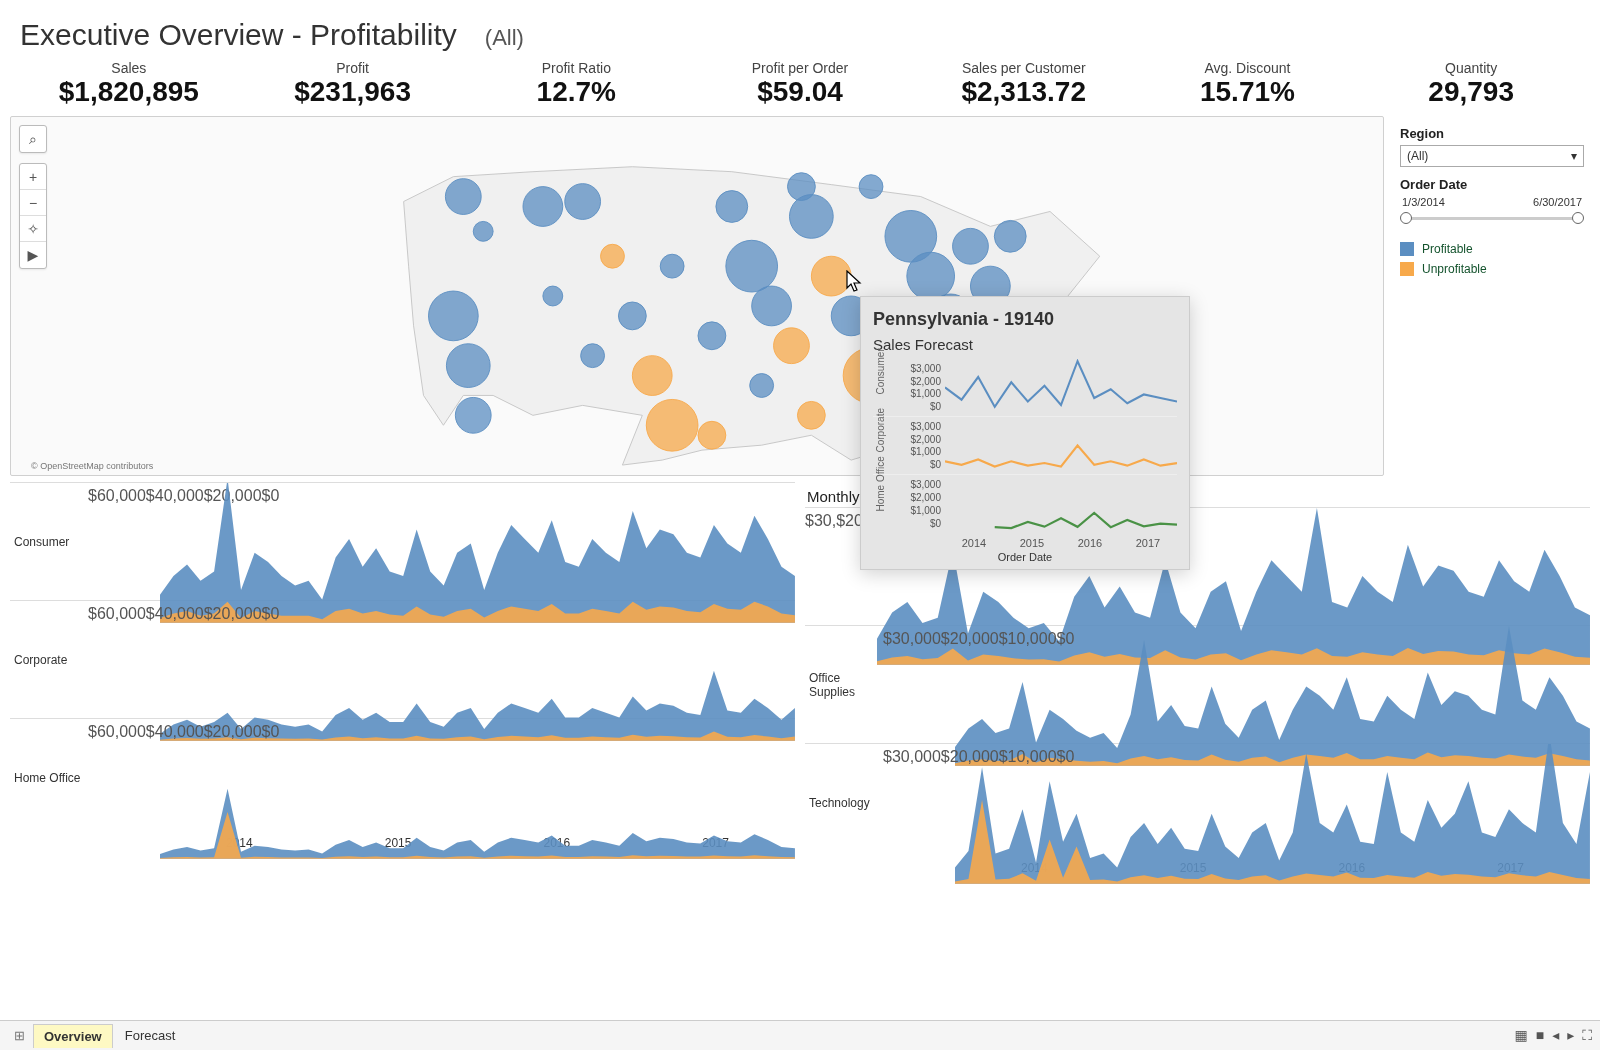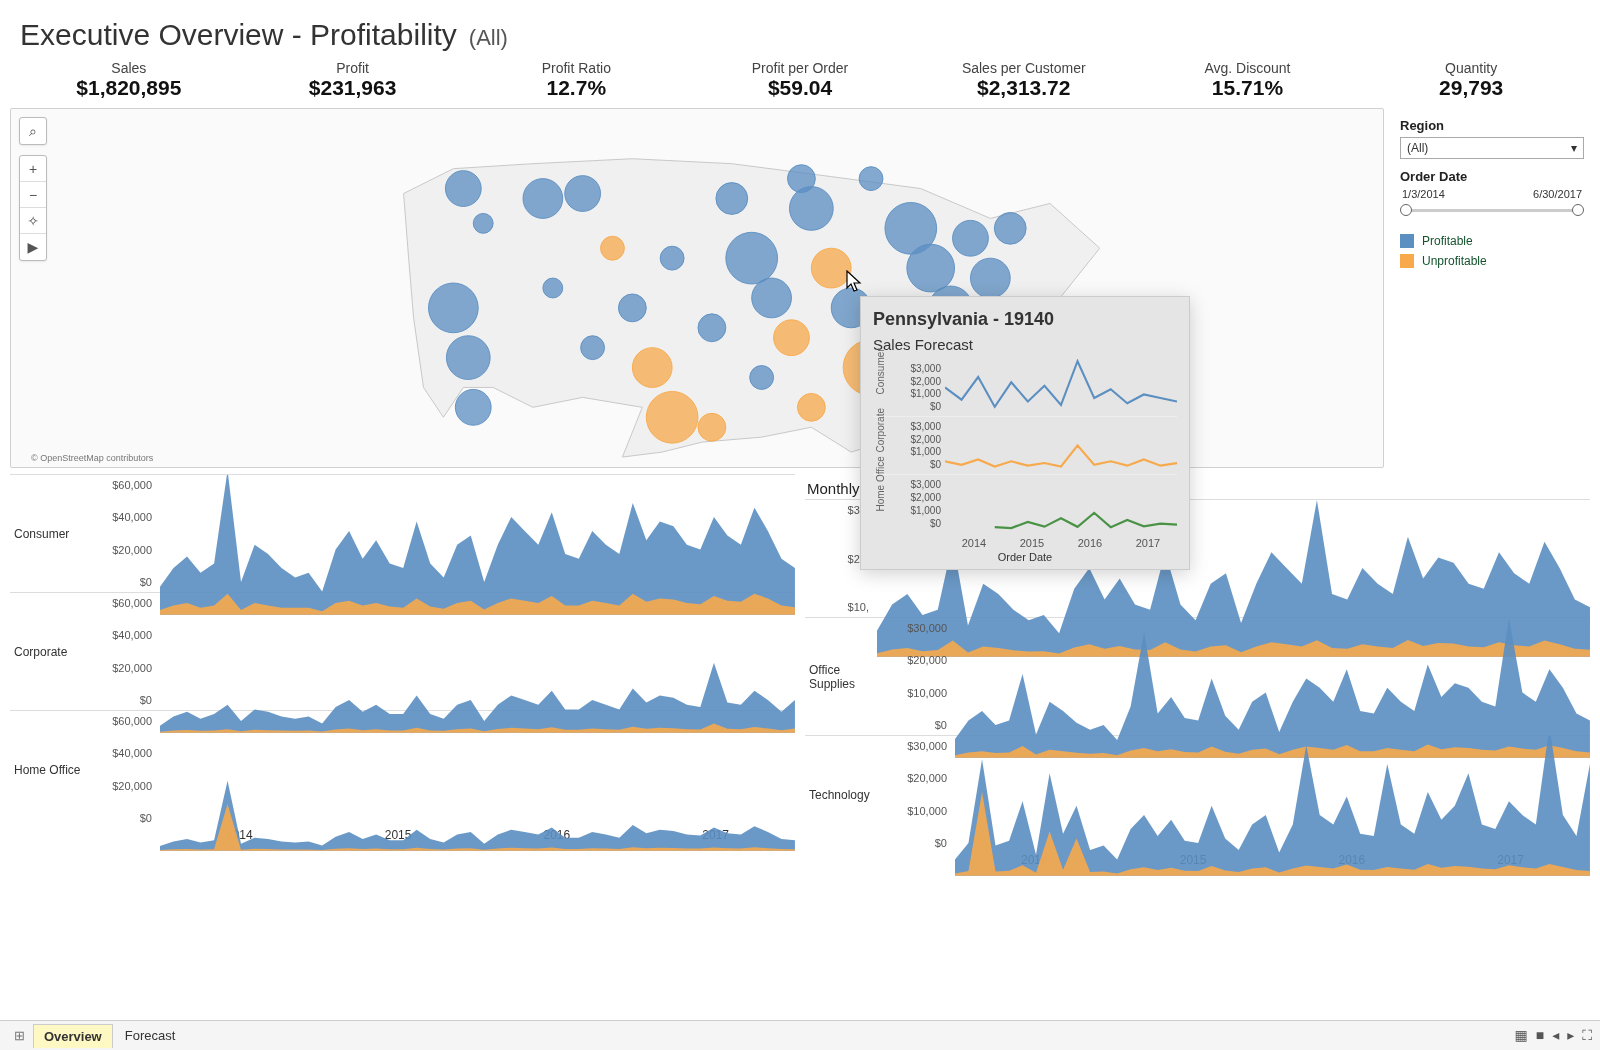--- a/index.html
+++ b/index.html
@@ -1,25 +1,25 @@
 <!DOCTYPE html>
 <html><head>
 <meta charset="utf-8">
 <style>
 * { margin:0; padding:0; box-sizing:border-box; font-family:"Segoe UI","Helvetica Neue",Arial,sans-serif; }
 body { background:#fff; color:#333; width:1600px; height:1050px; position:relative; overflow:hidden; }
 
-.title-bar { padding:18px 20px 8px 20px; display:flex; align-items:baseline; gap:12px; }
+.title-bar { padding:18px 20px 8px 20px; display:flex; align-items:baseline; gap:28px; }
 .title-bar .main { font-size:30px; color:#333; font-weight:400; }
 .title-bar .scope { font-size:22px; color:#555; font-weight:300; }
 
 .kpi-row { display:flex; padding:0 20px 8px 20px; gap:6px; }
 .kpi { flex:1; text-align:center; }
 .kpi .label { font-size:14px; color:#444; }
-.kpi .value { font-size:21px; font-weight:700; color:#111; }
+.kpi .value { font-size:28px; font-weight:700; color:#111; }
 
 .body-row { display:flex; padding:0 10px; gap:6px; }
 .map-wrap { flex:1; position:relative; height:360px; border:1px solid #d0d0d0; border-radius:2px; background:#fafafa; overflow:hidden; }
 .map-tools { position:absolute; top:8px; left:8px; background:#fff; border:1px solid #bbb; border-radius:3px; display:flex; flex-direction:column; width:28px; box-shadow:0 1px 2px rgba(0,0,0,.08); z-index:5; }
 .map-tools.t2 { top:46px; }
 .map-tools .mbtn { height:26px; display:flex; align-items:center; justify-content:center; font-size:14px; color:#555; border-bottom:1px solid #ddd; cursor:pointer; }
 .map-tools .mbtn:last-child { border-bottom:none; }
 .attribution { position:absolute; bottom:4px; left:20px; font-size:9px; color:#777; }
 .side-panel { width:200px; padding:6px 6px 6px 10px; }
 .side-panel .sec-label { font-size:13px; font-weight:700; color:#222; margin-top:4px; }
@@ -35,21 +35,21 @@
 svg.usmap { position:absolute; inset:0; width:100%; height:100%; }
 
 .charts-row { display:flex; padding:6px 10px 0 10px; gap:10px; }
 .chart-col { flex:1; }
 .chart-col .ctitle { font-size:15px; color:#222; margin:6px 0 2px 2px; }
 .chart-col .ctitle b { font-weight:700; }
 .panel-row { display:flex; align-items:stretch; border-top:1px solid #ddd; height:118px; }
 .panel-row:last-child { border-bottom:1px solid #ddd; }
 .panel-label { width:78px; display:flex; align-items:center; font-size:12px; color:#333; padding-left:4px; }
 .panel-chart { flex:1; position:relative; }
-.yaxis { position:absolute; left:0; top:4px; bottom:4px; width:70px; display:flex; flex-direction:column; justify-content:space-between; font-size:11px; color:#555; text-align:right; padding-right:6px; }
+.yaxis { position:absolute; left:0; top:4px; bottom:4px; width:70px; display:flex; flex-direction:row; justify-content:space-between; font-size:16px; color:#555; text-align:right; padding-right:6px; }
 .area-svg { position:absolute; left:72px; right:0; top:0; bottom:0; }
 .xaxis { display:flex; font-size:12px; color:#333; padding-left:150px; }
 .xaxis span { flex:1; text-align:center; }
 
 .tooltip { position:absolute; left:860px; top:296px; width:330px; background:#e5e5e5; border:1px solid #ccc; box-shadow:0 4px 18px rgba(0,0,0,.18); padding:12px 12px 6px 12px; z-index:20; }
 .tooltip .tt-title { font-size:18px; font-weight:700; margin-bottom:6px; }
 .tooltip .tt-sub { font-size:15px; color:#333; margin-bottom:6px; }
 .tt-row { display:flex; align-items:center; height:58px; border-bottom:1px solid #eee; }
 .tt-row:last-of-type { border-bottom:none; }
 .tt-rowlabel { width:14px; font-size:10px; color:#666; transform:rotate(-90deg); white-space:nowrap; margin-right:8px; }

